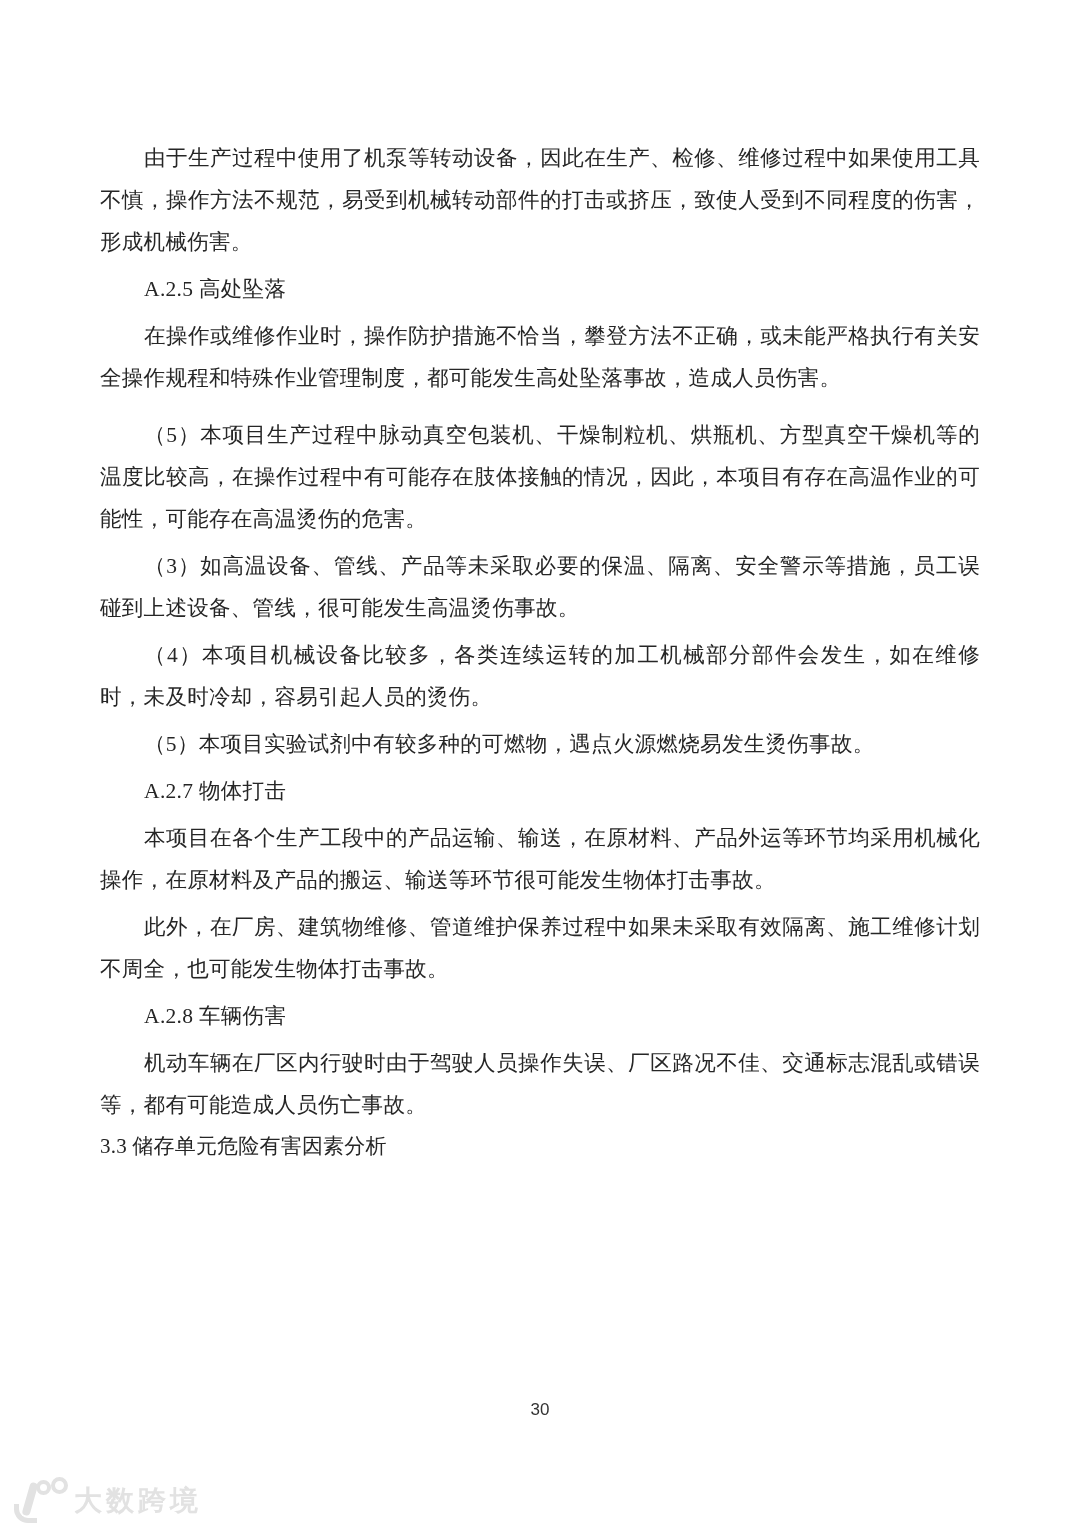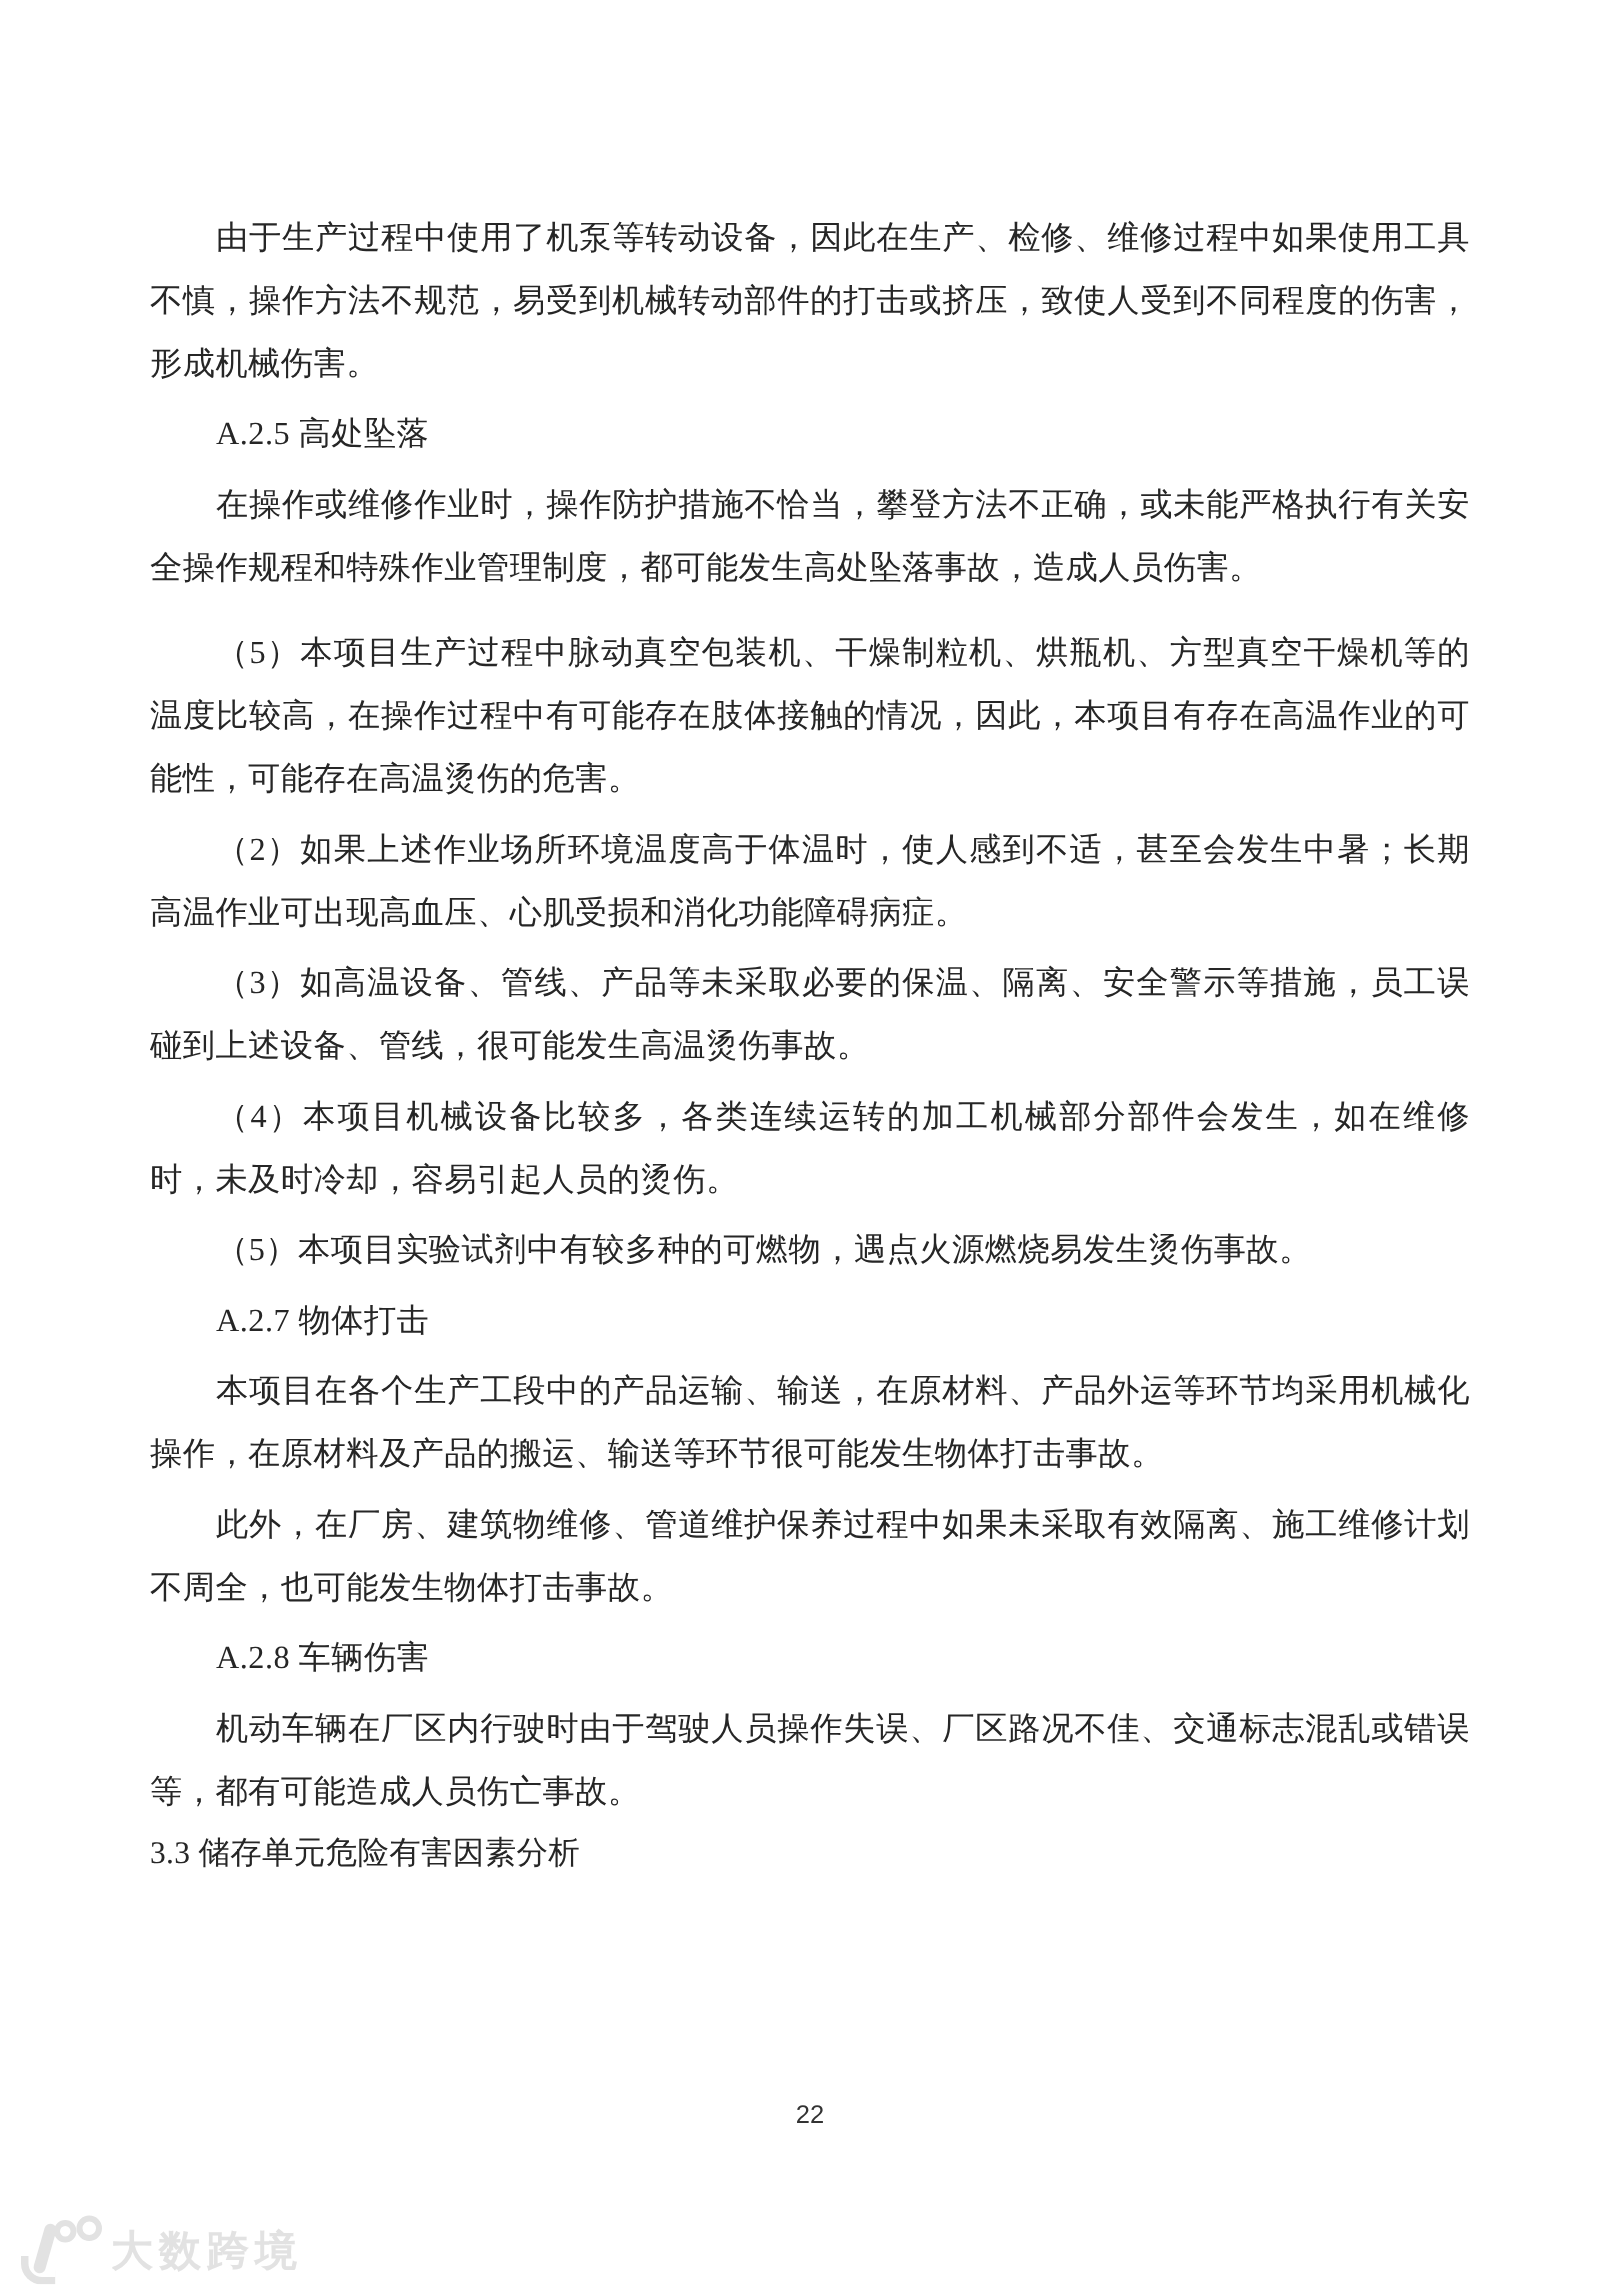--- a/index.html
+++ b/index.html
@@ -109,33 +109,32 @@
   }
 </style>
 </head>
 <body>
 
 <div class="page-body">
   <p class="para">由于生产过程中使用了机泵等转动设备，因此在生产、检修、维修过程中如果使用工具不慎，操作方法不规范，易受到机械转动部件的打击或挤压，致使人受到不同程度的伤害，形成机械伤害。</p>
   <p class="head">A.2.5 高处坠落</p>
   <p class="para">在操作或维修作业时，操作防护措施不恰当，攀登方法不正确，或未能严格执行有关安全操作规程和特殊作业管理制度，都可能发生高处坠落事故，造成人员伤害。</p>
   <p class="para sp-before">（5）本项目生产过程中脉动真空包装机、干燥制粒机、烘瓶机、方型真空干燥机等的温度比较高，在操作过程中有可能存在肢体接触的情况，因此，本项目有存在高温作业的可能性，可能存在高温烫伤的危害。</p>
-  <p class="para">（2）如果上述作业场所环境温度高于体温时，使人感到不适，甚至会发生中暑；长期高温作业可出现高血压、心肌受损和消化功能障碍病症。</p>
   <p class="para">（3）如高温设备、管线、产品等未采取必要的保温、隔离、安全警示等措施，员工误碰到上述设备、管线，很可能发生高温烫伤事故。</p>
   <p class="para">（4）本项目机械设备比较多，各类连续运转的加工机械部分部件会发生，如在维修时，未及时冷却，容易引起人员的烫伤。</p>
   <p class="para">（5）本项目实验试剂中有较多种的可燃物，遇点火源燃烧易发生烫伤事故。</p>
   <p class="head">A.2.7 物体打击</p>
   <p class="para">本项目在各个生产工段中的产品运输、输送，在原材料、产品外运等环节均采用机械化操作，在原材料及产品的搬运、输送等环节很可能发生物体打击事故。</p>
   <p class="para">此外，在厂房、建筑物维修、管道维护保养过程中如果未采取有效隔离、施工维修计划不周全，也可能发生物体打击事故。</p>
   <p class="head">A.2.8 车辆伤害</p>
   <p class="para">机动车辆在厂区内行驶时由于驾驶人员操作失误、厂区路况不佳、交通标志混乱或错误等，都有可能造成人员伤亡事故。</p>
   <p class="sect">3.3 储存单元危险有害因素分析</p>
 </div>
 
-<div class="page-number">22</div>
+<div class="page-number">30</div>
 
 <div class="watermark">
   <span class="wm-icon">
     <i class="bar"></i>
     <i class="tail"></i>
     <i class="ring r1"></i>
     <i class="ring r2"></i>
   </span>
   <span class="wm-text">大数跨境</span>
 </div>

